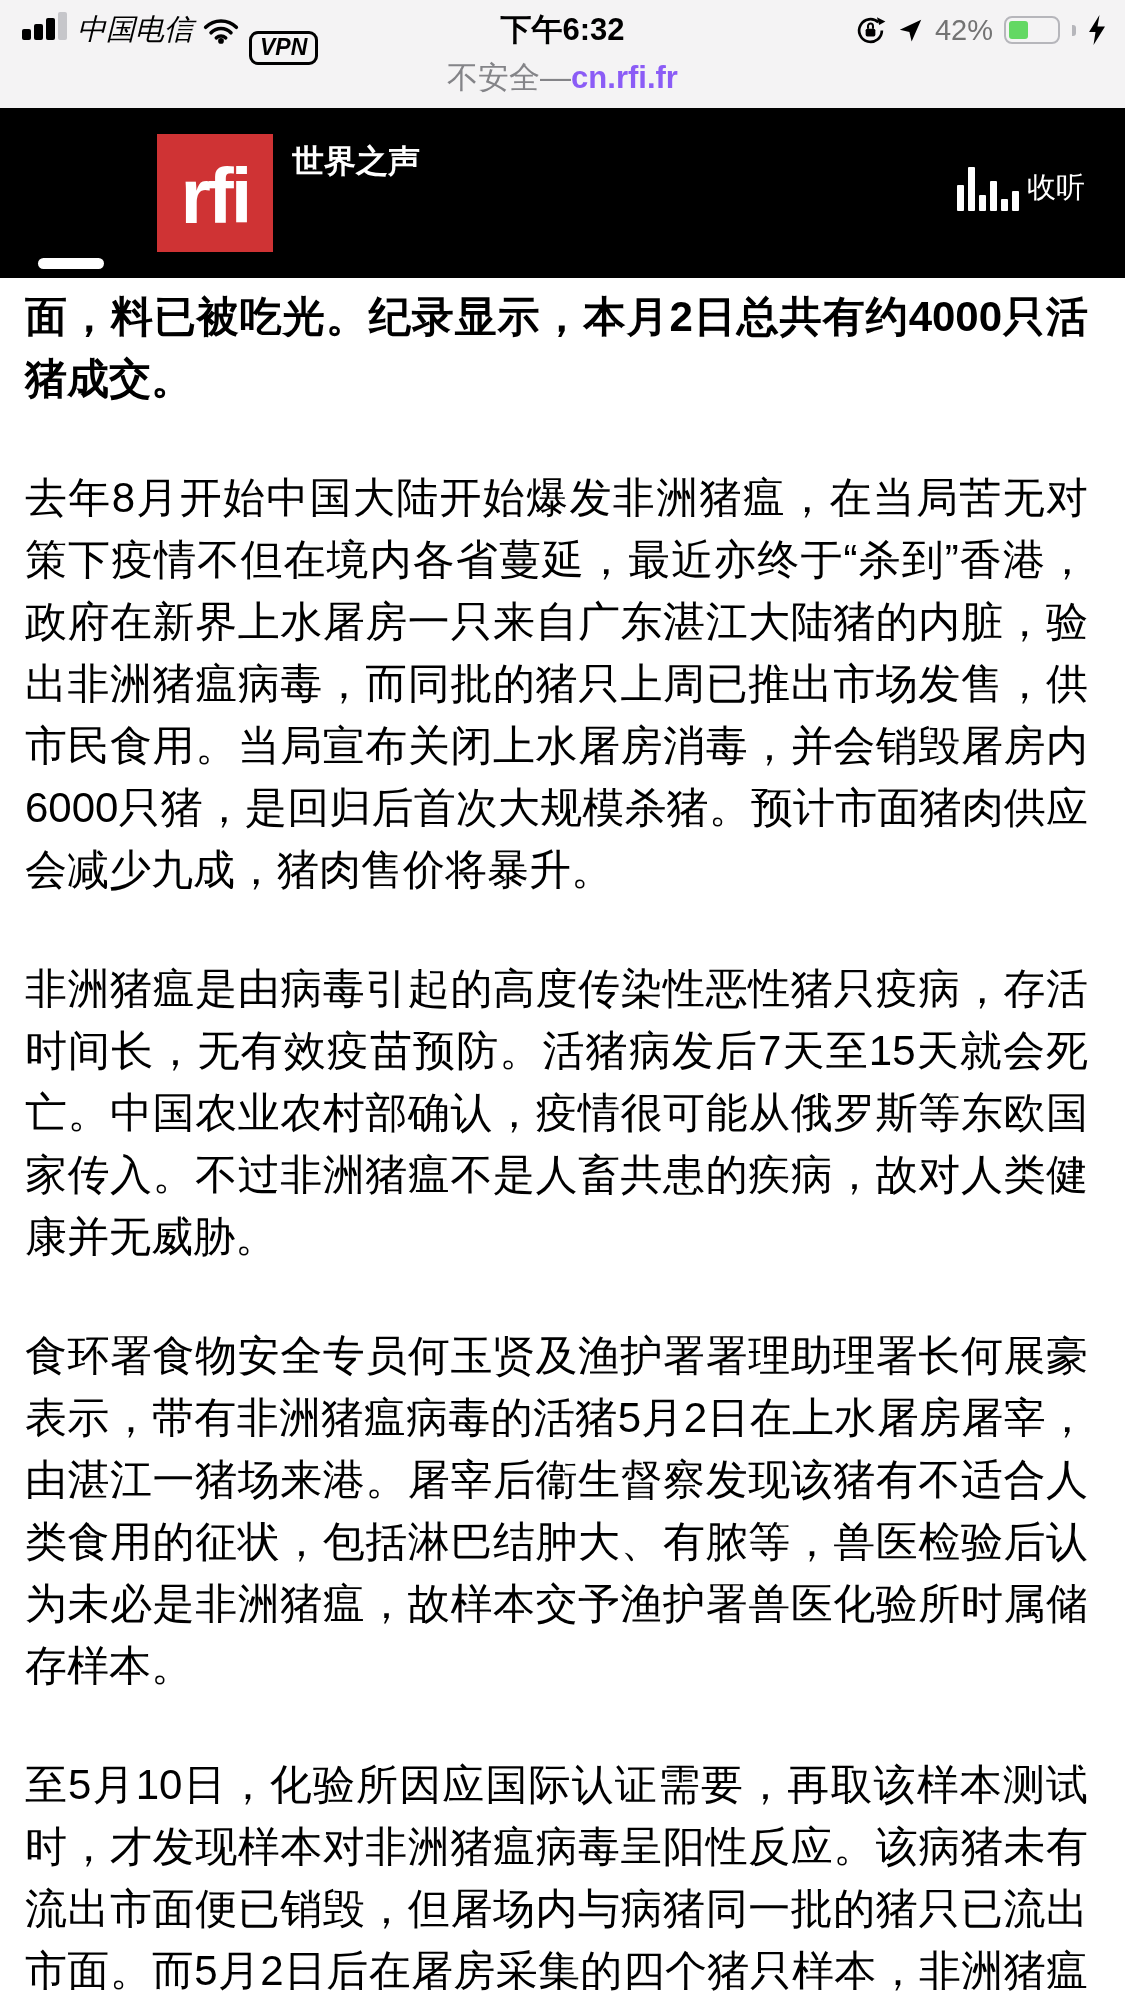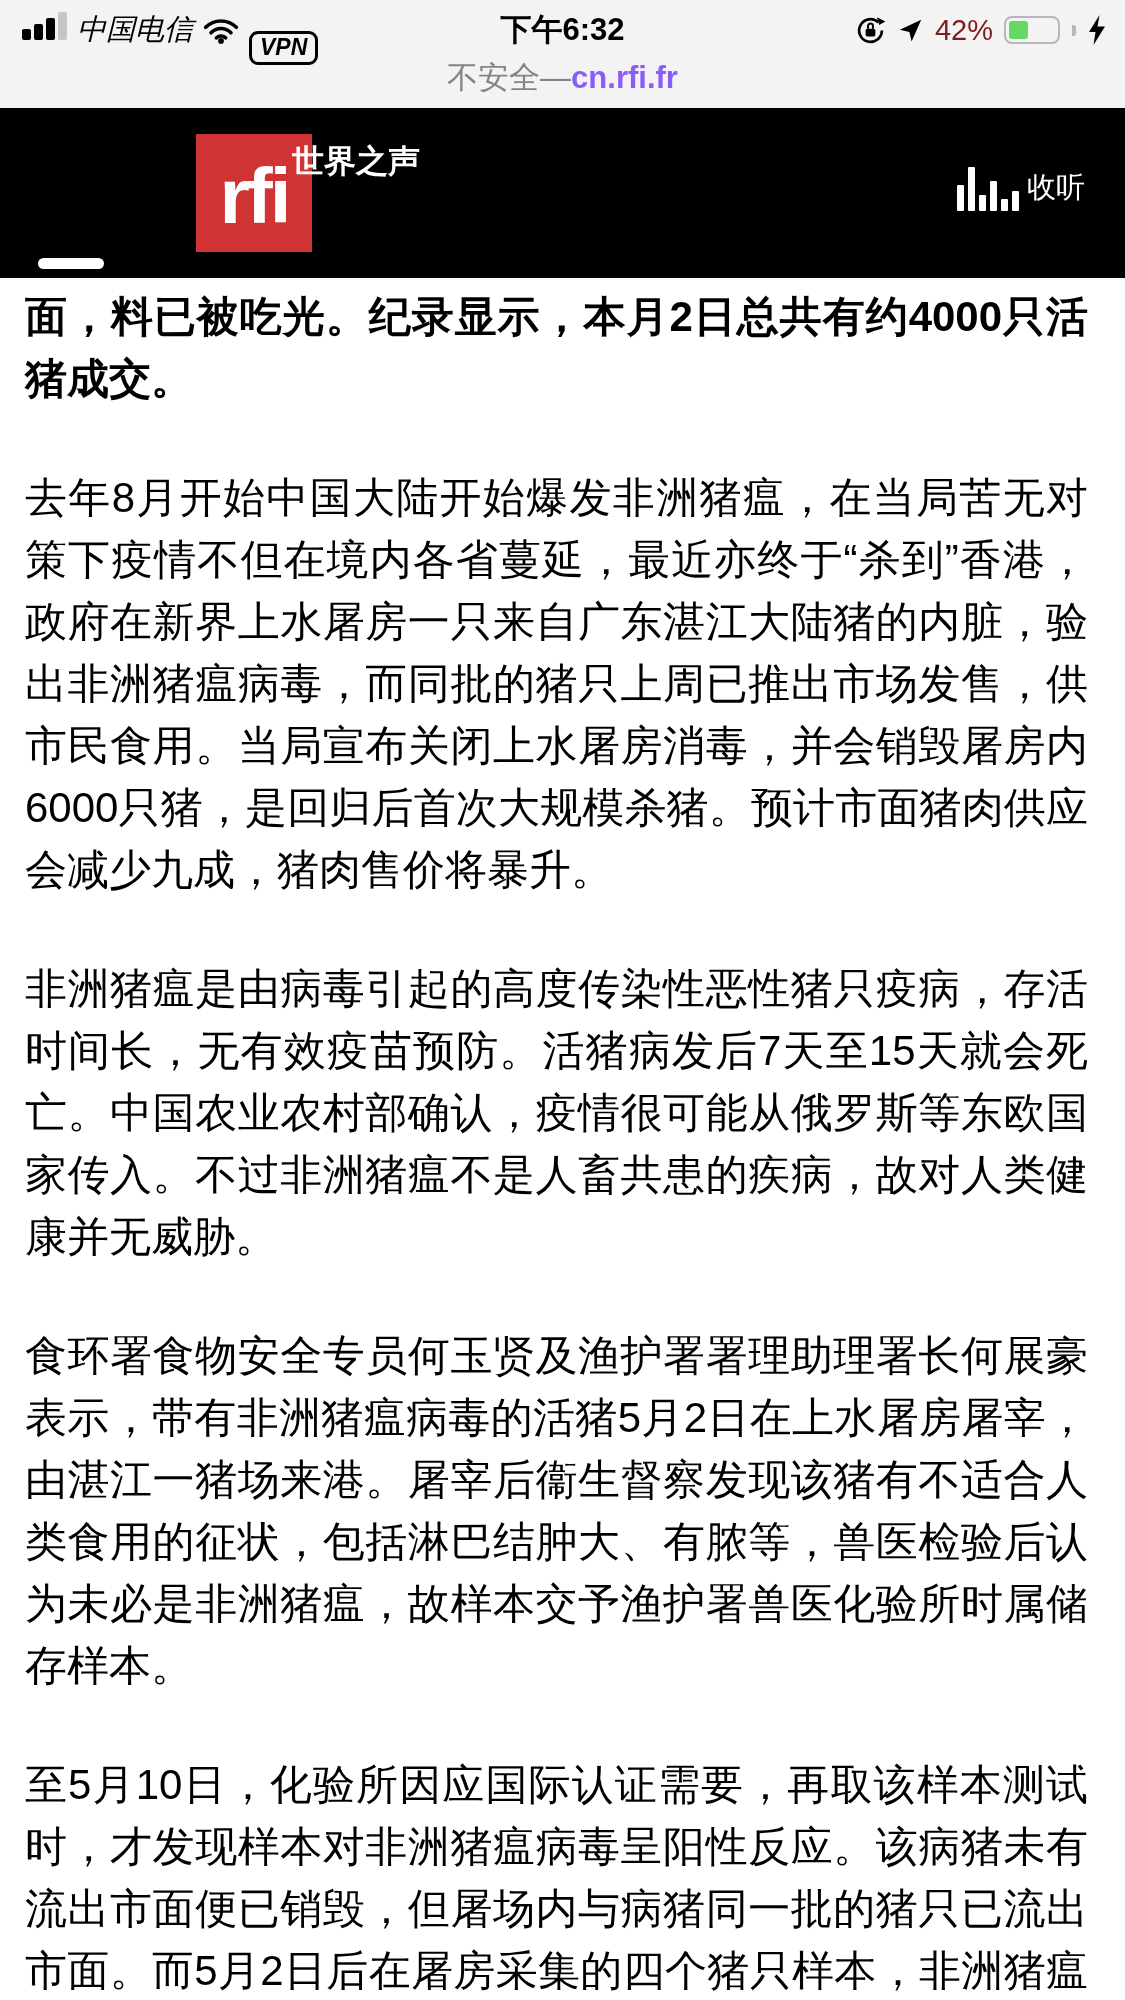--- a/index.html
+++ b/index.html
@@ -13,34 +13,34 @@
   .sb-left { position:absolute; left:22px; top:0; height:44px; display:flex; align-items:center; gap:10px;font-style:italic; }
   .signal { display:flex; align-items:flex-end; gap:3px; height:28px; padding-bottom:4px; }
   .signal span { width:9px; border-radius:2px; background:#000; display:block; }
   .signal span:nth-child(1){height:11px;} .signal span:nth-child(2){height:16px;}
   .signal span:nth-child(3){height:22px;} .signal span:nth-child(4){height:28px; background:#c6c6ca;}
   .carrier { font-size:29px; color:#000; }
   .vpn-badge { font-size:23px; font-weight:700; color:#000; border:3px solid #000; border-radius:9px; padding:1px 8px 2px; line-height:1.1;margin-top:36px; }
   .sb-center { position:absolute; left:0; right:0; top:0; height:44px; display:flex; align-items:center; justify-content:center; pointer-events:none; }
   .sb-center span { font-size:31px; font-weight:600; color:#000; }
   .sb-right { position:absolute; right:18px; top:0; height:44px; display:flex; align-items:center; gap:11px; }
-  .pct { font-size:29px; color:#7f1d1d; }
+  .pct { font-size:29px; color:#737373; }
   .battery { position:relative; width:56px; height:28px; border:2.5px solid #b6b6bb; border-radius:8px; padding:3px; }
   .battery-fill { height:100%; background:#63d863; border-radius:3px; }
   .battery-nub { width:4px; height:11px; background:#b6b6bb; border-radius:0 3px 3px 0; margin-left:1px; }
   .sb-row2 { position:absolute; top:56px; left:0; width:100%; height:44px; display:flex; align-items:center; justify-content:center; gap:0; }
   .url-insecure { font-size:31px; color:#848488; }
   .url-sep { font-size:31px; color:#848488; }
   .url-domain { font-size:31px; font-weight:600; color:#8b5cf6; }
 
   
   .header { position:absolute; top:108px; left:0; width:1125px; height:170px; background:#000; }
   .hamburger { position:absolute; left:38px; top:150px; width:66px; height:56px; display:flex; flex-direction:column; justify-content:space-between; cursor:pointer; }
   .hamburger span { display:block; width:66px; height:11px; background:#fff; border-radius:6px; }
-  .logo { position:absolute; left:157px; top:26px; width:116px; height:118px; background:#cf3334; display:flex; align-items:center; justify-content:center; cursor:pointer;margin-left:39px; }
+  .logo { position:absolute; left:157px; top:26px; width:116px; height:118px; background:#cf3334; display:flex; align-items:center; justify-content:center; cursor:pointer; }
   .logo span { color:#fff; font-size:78px; font-weight:700; letter-spacing:-3px; line-height:1; padding-top:6px; }
   .site-name { position:absolute; left:292px; top:32px; color:#fff; font-size:32px; font-weight:700; }
   .listen { position:absolute; right:40px; top:56px; height:48px; display:flex; align-items:center; gap:8px; cursor:pointer; }
   .eq { display:flex; align-items:flex-end; gap:4px; height:46px; }
   .eq span { display:block; width:7px; background:#fff; border-radius:1px; }
   .eq span:nth-child(1){height:26px;} .eq span:nth-child(2){height:44px;}
   .eq span:nth-child(3){height:16px;} .eq span:nth-child(4){height:30px;}
   .eq span:nth-child(5){height:12px;} .eq span:nth-child(6){height:20px;}
   .listen-label { color:#fff; font-size:29px; }
 

